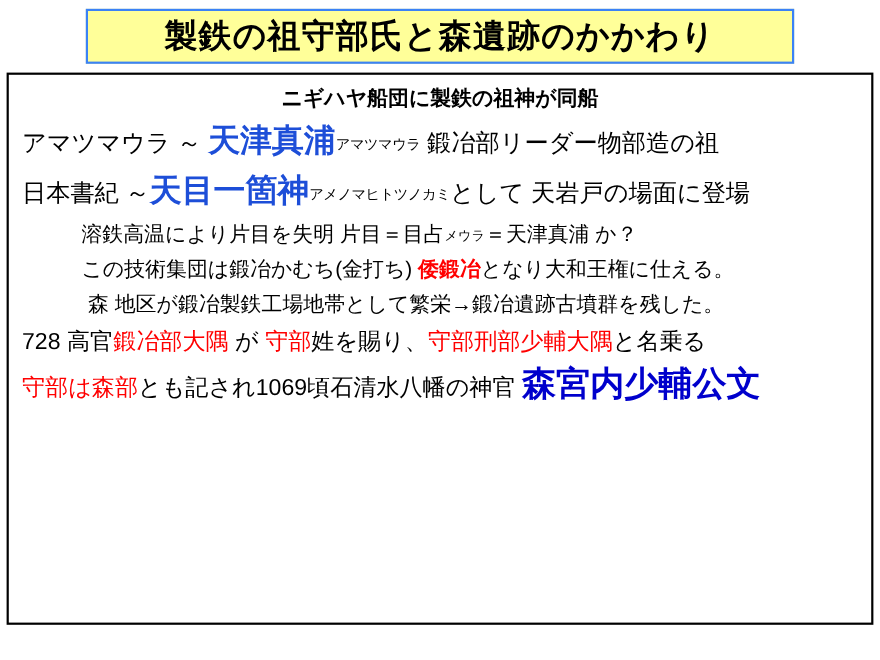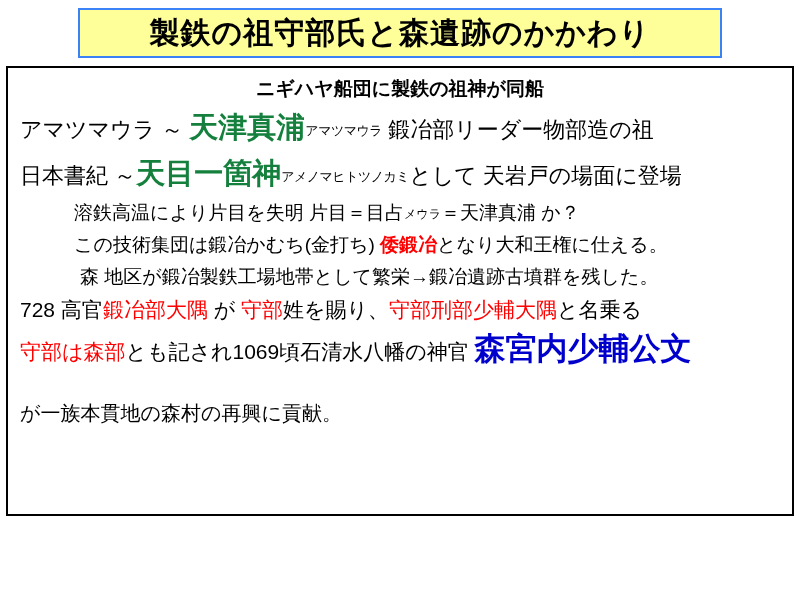--- a/index.html
+++ b/index.html
@@ -39,21 +39,21 @@
     color: #000000;
     letter-spacing: 1px;
     white-space: nowrap;
   }
   
   .body-box {
     position: absolute;
     left: 6px;
     top: 66px;
     width: 788px;
-    height: 450px;
+    height: 502px;
     border: 2px solid #000000;
     background: #ffffff;
     box-sizing: border-box;
     padding: 6px 10px 0 10px;
   }
   .line {
     display: block;
     white-space: nowrap;
     color: #000000;
   }
@@ -70,21 +70,21 @@
   .l5 { font-size: 19px; margin: 0 0 6px 62px; }
   .l6 { font-size: 21px; margin: 0 0 4px 2px; }
   .l7 { font-size: 21px; margin: 0 0 2px 2px; }
   .l8 { font-size: 20px; margin: 30px 0 6px 2px; }
   .l9 { font-size: 20px; margin: 0 0 0 74px; }
 
   .red { color: #ff0000; }
   .black { color: #000000; }
 
   .big-red {
-    color: #15803d;
+    color: #1d4ed8;
     font-size: 29px;
     font-weight: bold;
   }
   .big-blue {
     color: #0000cc;
     font-size: 31px;
     font-weight: bold;
   }
   .ruby {
     font-size: 13px;
@@ -131,19 +131,16 @@
     </div>
 
     <div class="line l6">
       <span class="black">728 高官</span><span class="red">鍛冶部大隅</span><span class="black"> が  </span><span class="red">守部</span><span class="black">姓を賜り、</span><span class="red">守部刑部少輔大隅</span><span class="black">と名乗る</span>
     </div>
 
     <div class="line l7">
       <span class="red">守部は森部</span><span class="black">とも記され1069頃石清水八幡の神官  </span><span class="big-blue">森宮内少輔公文</span>
     </div>
 
-    <div class="line l8">
-      <span class="black">が一族本貫地の森村の再興に貢献。</span>
-    </div>
 
 
   </div>
 </div>
 
 </body></html>

